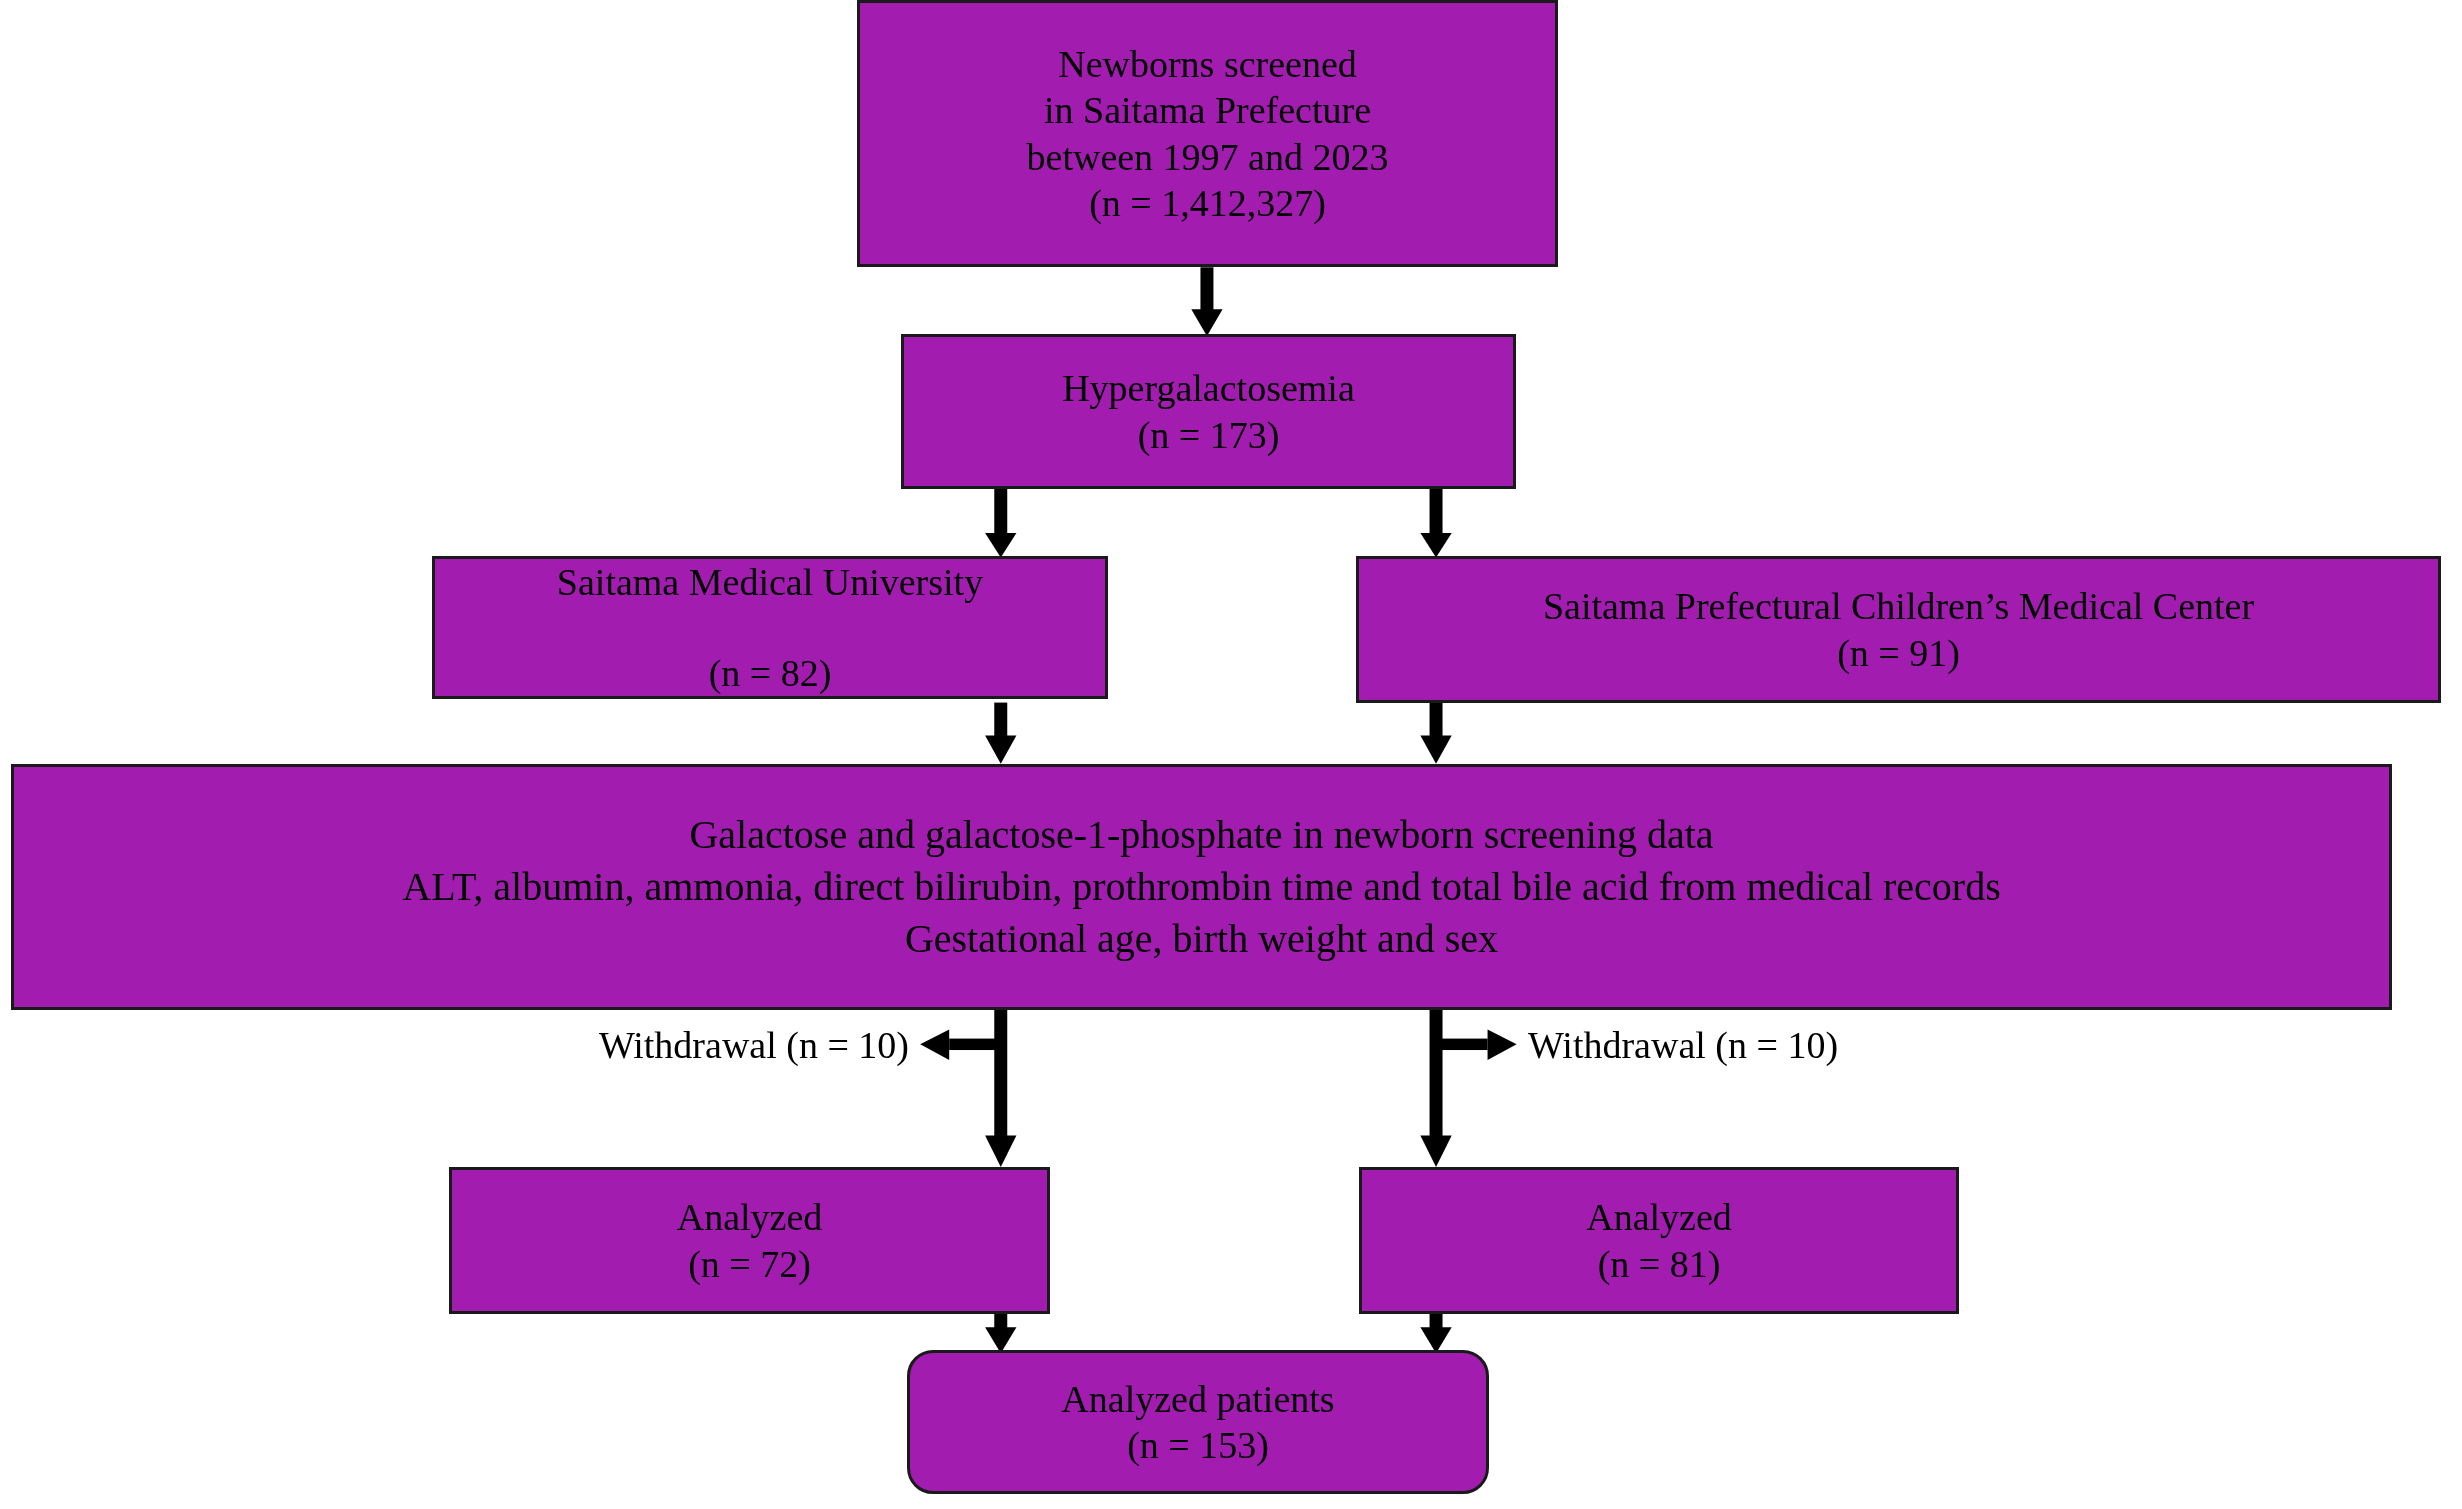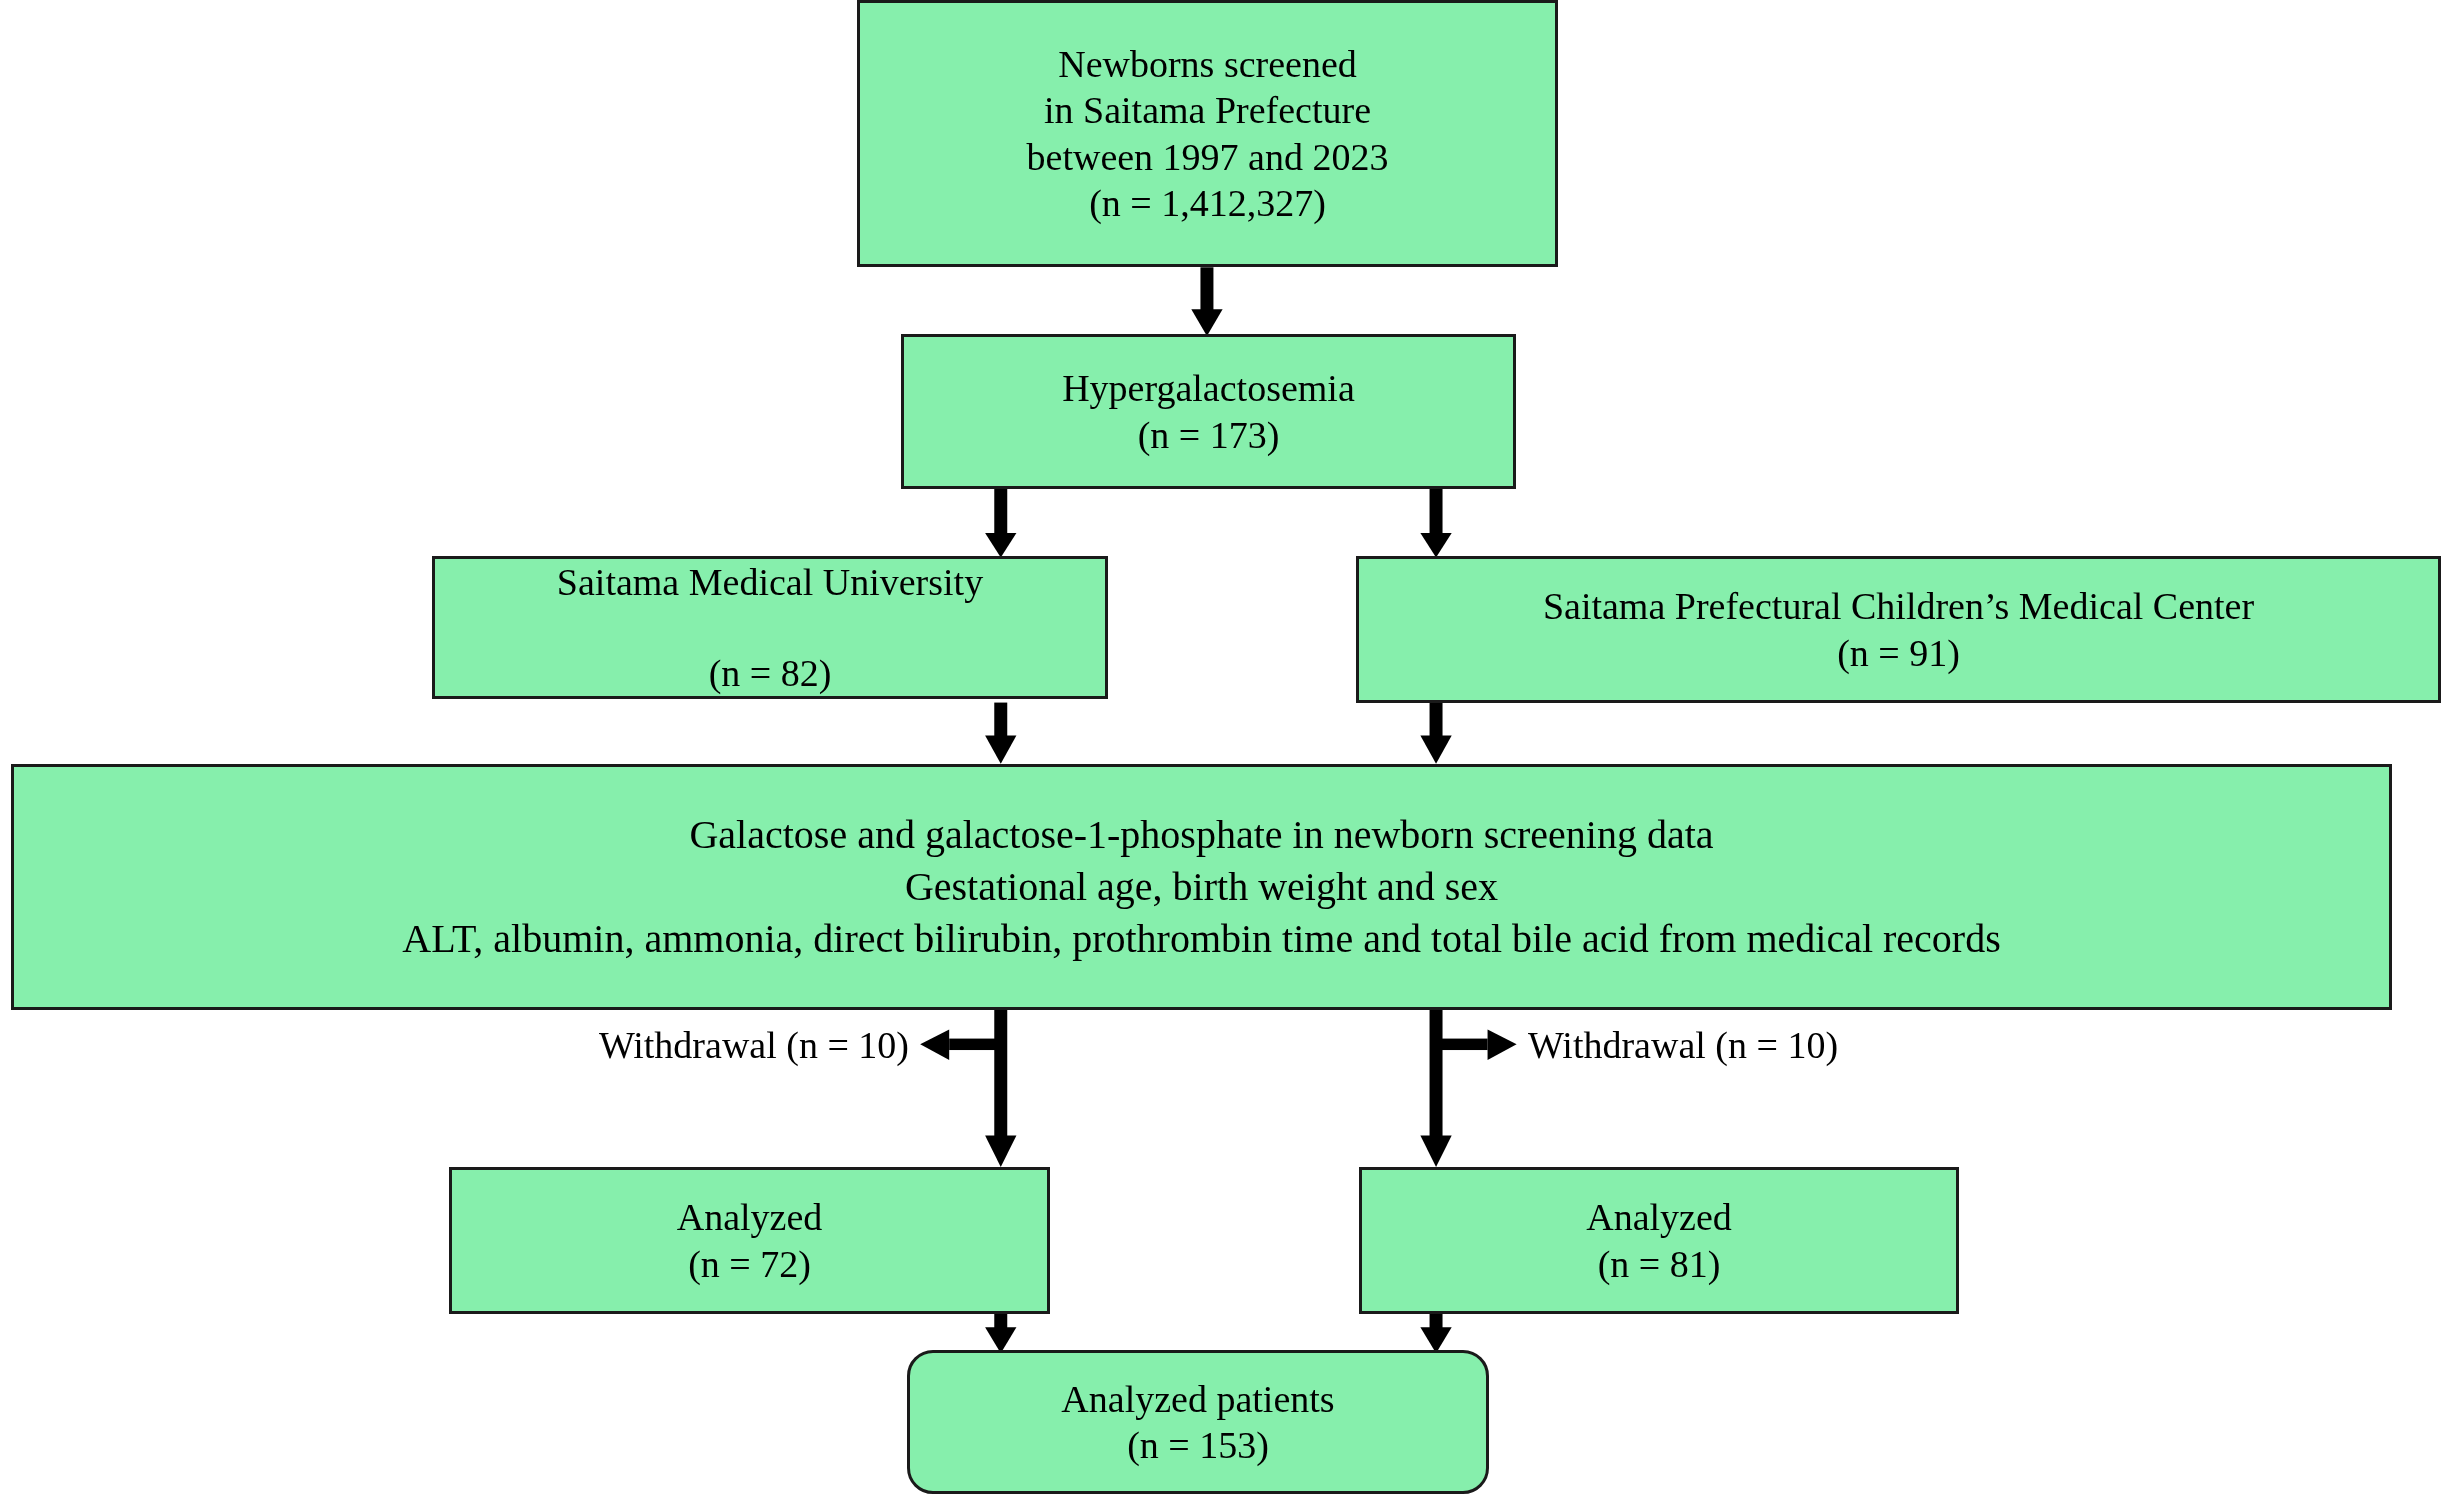--- a/index.html
+++ b/index.html
@@ -13,21 +13,21 @@
     width: 2462px;
     height: 1509px;
     background: #ffffff;
     font-family: "Liberation Serif", "DejaVu Serif", serif;
     overflow: hidden;
   }
   .box {
     position: absolute;
     box-sizing: border-box;
     border: 3.1px solid #1a1a1a;
-    background: #86efac;
+    background: #a21caf;
     display: flex;
     flex-direction: column;
     align-items: center;
     justify-content: center;
     text-align: center;
     color: #000000;
     font-size: 38px;
     line-height: 1.22;
     z-index: 3;
   }
@@ -145,22 +145,22 @@
     <span class="ln">(n = 82)</span>
   </div>
 
   <div class="box" style="left:1356px; top:556px; width:1085px; height:147px;">
     <span class="ln">Saitama Prefectural Children’s Medical Center</span>
     <span class="ln">(n = 91)</span>
   </div>
 
   <div class="box wide" style="left:11px; top:764px; width:2381px; height:246px;">
     <span class="ln">Galactose and galactose-1-phosphate in newborn screening data</span>
+    <span class="ln">ALT, albumin, ammonia, direct bilirubin, prothrombin time and total bile acid from medical records</span>
     <span class="ln">Gestational age, birth weight and sex</span>
-    <span class="ln">ALT, albumin, ammonia, direct bilirubin, prothrombin time and total bile acid from medical records</span>
   </div>
 
   <div class="box" style="left:449px; top:1167px; width:601px; height:147px;">
     <span class="ln">Analyzed</span>
     <span class="ln">(n = 72)</span>
   </div>
 
   <div class="box" style="left:1359px; top:1167px; width:600px; height:147px;">
     <span class="ln">Analyzed</span>
     <span class="ln">(n = 81)</span>

